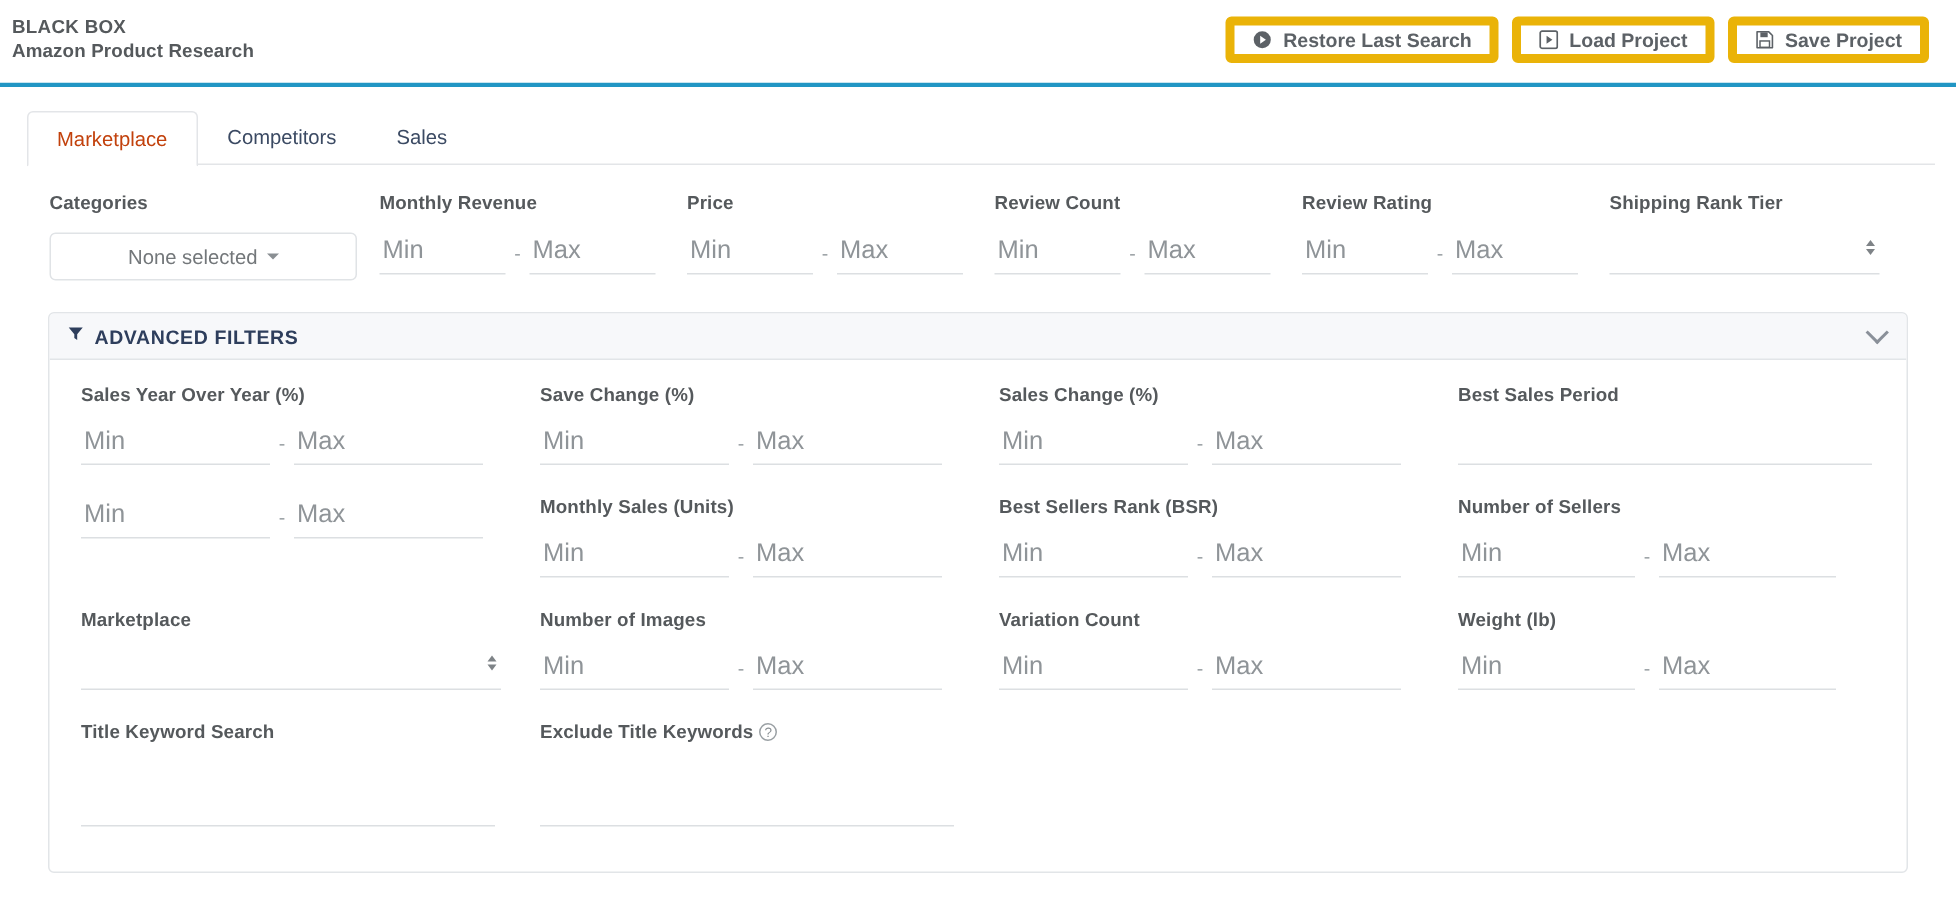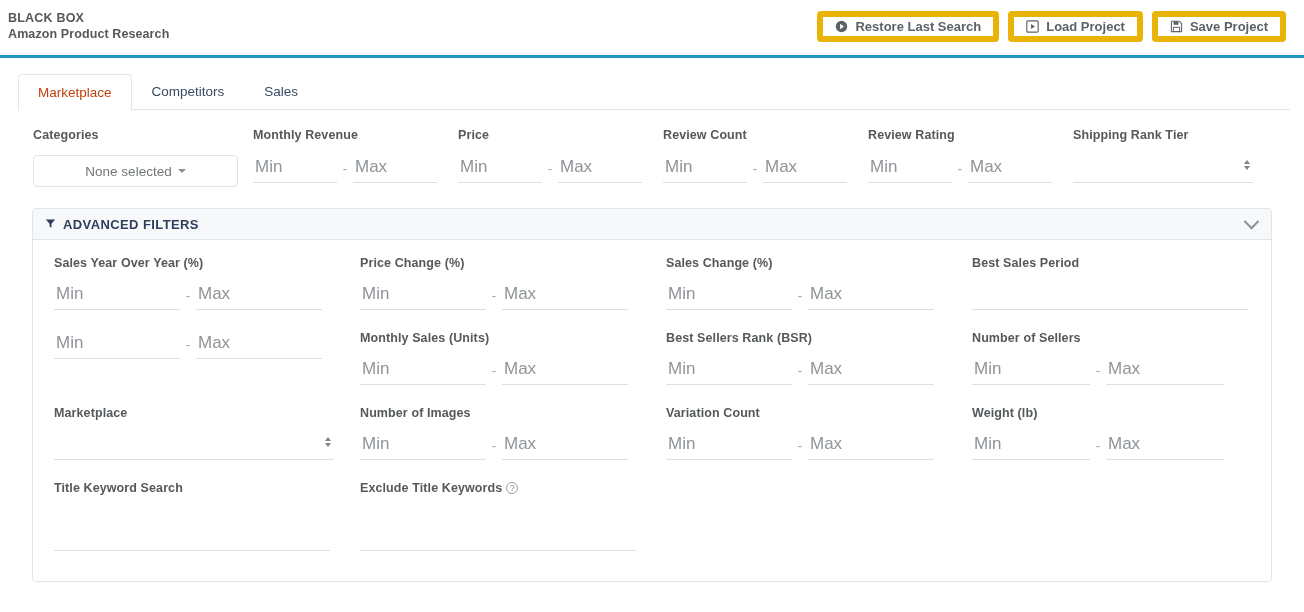--- a/index.html
+++ b/index.html
@@ -379,21 +379,21 @@
       <div class="adv-field">
         <div class="field-label">Sales Year Over Year (%)</div>
         <div class="adv-minmax">
           <input class="uline-input adv-input" type="text" placeholder="Min" style="">
           <span class="dash">-</span>
           <input class="uline-input adv-input" type="text" placeholder="Max" style="">
         </div>
       </div>
 
       <div class="adv-field">
-        <div class="field-label">Price Change (%)</div>
+        <div class="field-label">Save Change (%)</div>
         <div class="adv-minmax">
           <input class="uline-input adv-input" type="text" placeholder="Min" style="">
           <span class="dash">-</span>
           <input class="uline-input adv-input" type="text" placeholder="Max" style="">
         </div>
       </div>
 
       <div class="adv-field">
         <div class="field-label">Sales Change (%)</div>
         <div class="adv-minmax">

